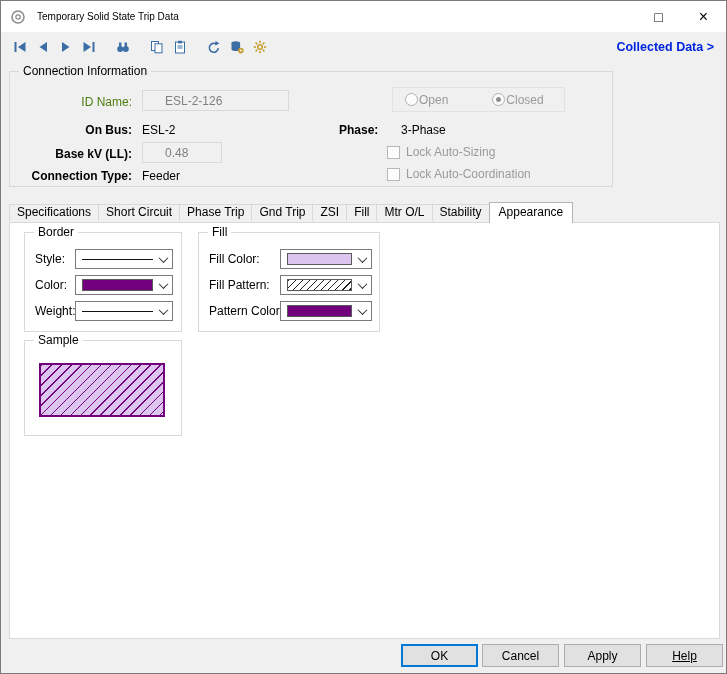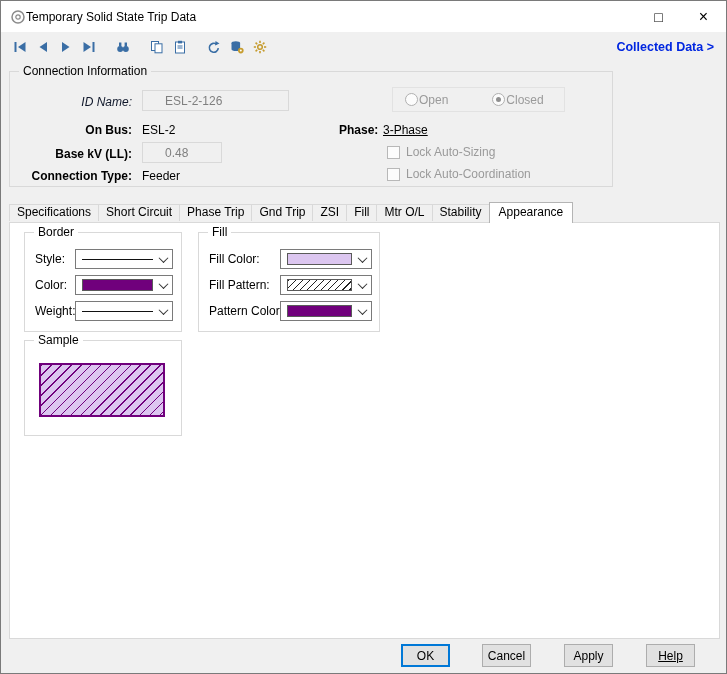--- a/index.html
+++ b/index.html
@@ -7,21 +7,21 @@
   body { font-family: "Liberation Sans", sans-serif; font-size: 12px; color:#000; }
 
   .window {
     position: relative; width: 727px; height: 674px;
     background: #f0f0f0; border: 1px solid #7a7a7a; overflow: hidden;
   }
 
   
   .titlebar { height: 31px; background:#fff; display:flex; align-items:center; padding-left:9px; }
   .app-icon { width:16px; height:16px; display:inline-flex; }
-  .title { margin-left:0; font-size:12px; }
+  .title { margin-left:11px; font-size:10px; }
   .win-btns { margin-left:auto; display:flex; height:100%; }
   .win-btn { width:45px; height:100%; border:none; background:transparent; font-family:inherit;
              display:flex; align-items:center; justify-content:center; font-size:14px; color:#000; cursor:default; }
   .win-btn.close { font-size:16px; }
 
   
   .toolbar { height:29px; display:flex; align-items:center; padding:0 12px 0 10px; gap:5px; }
   .tb-icon { width:18px; height:18px; display:inline-flex; align-items:center; justify-content:center; }
   .ic-blue { color: var(--icon-blue); }
   .ic-gold { color: var(--icon-gold); }
@@ -31,21 +31,21 @@
   
   .group { position:absolute; border:1px solid #d9d9d9; }
   .group-legend { position:absolute; top:-8px; left:9px; background:#f0f0f0; padding:0 4px; line-height:14px; }
   .panel .group-legend { background:#fff;text-align:center; }
 
   
   .conn-group { left:8px; top:70px; width:604px; height:116px; }
   .lbl { position:absolute; height:16px; line-height:16px; }
   .lbl.r { width:112px; left:10px; text-align:right; }
   .lbl.b { font-weight:bold; }
-  .lbl.dis { color:#0f172a;font-style:italic; }
+  .lbl.dis { color:#4d7c0f; }
   .val { position:absolute; height:16px; line-height:16px; }
 
   .txt { position:absolute; border:1px solid #d9d9d9; background:#f0f0f0; color:#7f7f7f;
          font-family:inherit; font-size:12px; padding:2px 22px; height:21px; }
 
   .radio-panel { position:absolute; left:382px; top:15px; width:173px; height:25px; border:1px solid #e2e2e2;
                  display:flex; align-items:center; }
   .radio-item { display:flex; align-items:center; gap:1px; color:#9a9a9a; }
   .radio { width:13px; height:13px; border:1px solid #b0b0b0; border-radius:50%; background:#fcfcfc; position:relative; }
   .radio.sel::after { content:""; position:absolute; left:3px; top:3px; width:5px; height:5px; border-radius:50%; background:#8f8f8f; }
@@ -79,21 +79,21 @@
   .light-purple { background: var(--swatch-light-purple); }
   .hatch-black { background-color:#fff;
     background-image: repeating-linear-gradient(135deg, #222 0px, #222 1px, transparent 1px, transparent 5px); }
 
   .sample-swatch { position:absolute; left:14px; top:22px; width:126px; height:54px;
     border:2px solid var(--swatch-purple);
     background-color: var(--swatch-light-purple);
     background-image: repeating-linear-gradient(135deg, var(--swatch-purple) 0px, var(--swatch-purple) 1px, transparent 1px, transparent 7px); }
 
   
-  .btn { position:absolute; top:643px; width:49px; height:23px; background:#e1e1e1; border:1px solid #adadad;
+  .btn { position:absolute; top:643px; width:77px; height:23px; background:#e1e1e1; border:1px solid #adadad;
          font-family:inherit; font-size:12px; cursor:default; }
   .btn.ok { left:400px; border:2px solid var(--focus-blue); }
   .btn.cancel { left:481px; }
   .btn.apply { left:563px; }
   .btn.help { left:645px;text-decoration:underline; }
 </style>
 </head>
 <body>
 
 <div class="window">
@@ -205,21 +205,21 @@
       </span>
       <span class="radio-item" style="margin-left:44px;">
         <span class="radio sel"></span>
         <span>Closed</span>
       </span>
     </div>
 
     <span class="lbl r b" style="top:50px;">On Bus:</span>
     <span class="val" style="left:132px; top:50px;">ESL-2</span>
     <span class="lbl b" style="left:329px; top:50px;">Phase:</span>
-    <span class="val" style="left:373px; top:50px;text-decoration:underline;">3-Phase</span>
+    <span class="val" style="left:391px; top:50px;">3-Phase</span>
 
     <span class="lbl r b" style="top:74px;">Base kV (LL):</span>
     <input class="txt" style="left: 132px; top: 70px; width: 80px;" disabled="" value="0.48">
     <span class="cb-item" style="left:377px; top:73px;">
       <span class="checkbox"></span>
       <span>Lock Auto-Sizing</span>
     </span>
 
     <span class="lbl r b" style="top:96px;">Connection Type:</span>
     <span class="val" style="left:132px; top:96px;">Feeder</span>

